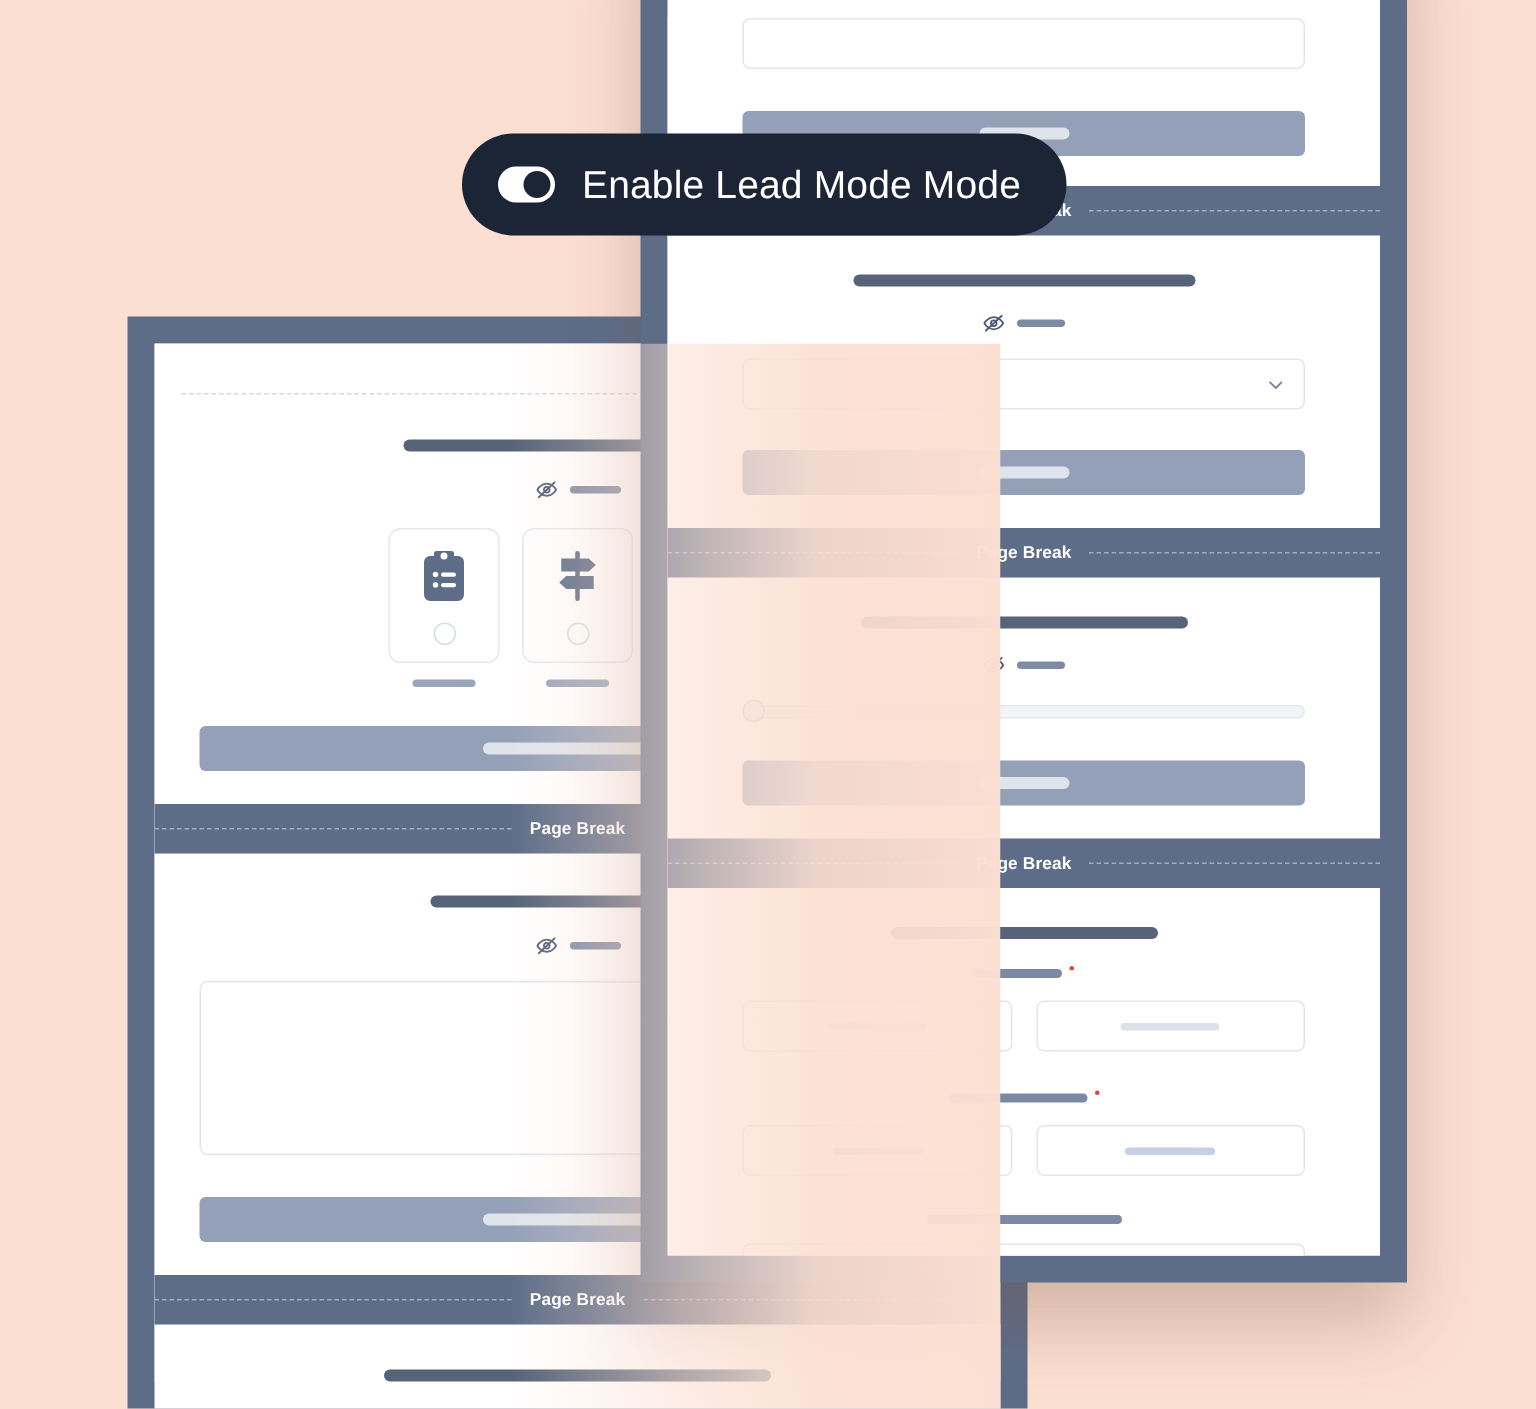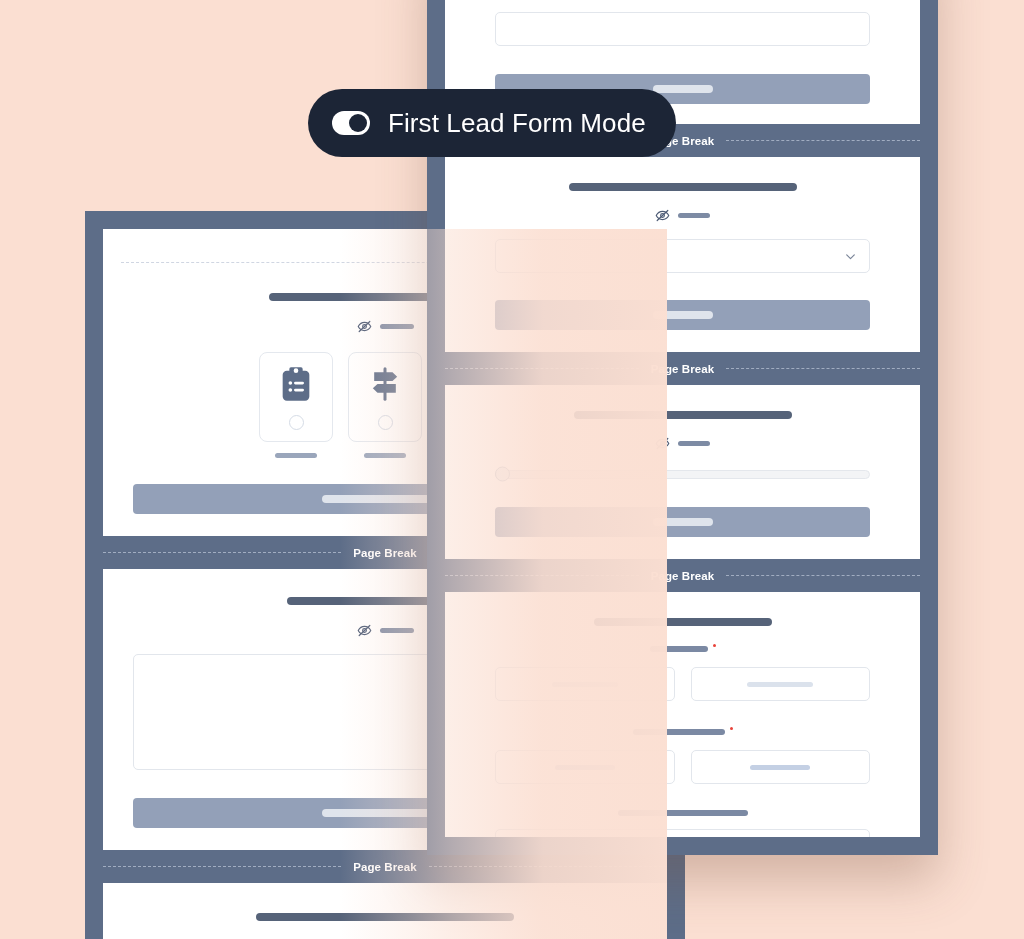--- a/index.html
+++ b/index.html
@@ -451,16 +451,16 @@
 
       </div>
 
     </div>
   </div>
 
   <div id="lead-pill">
     <div class="pill-toggle">
       <div class="pill-knob"></div>
     </div>
-    <div class="pill-text">First Lead Form Mode</div>
+    <div class="pill-text">Enable Lead Mode Mode</div>
   </div>
 
 </div>
 
 </body></html>

